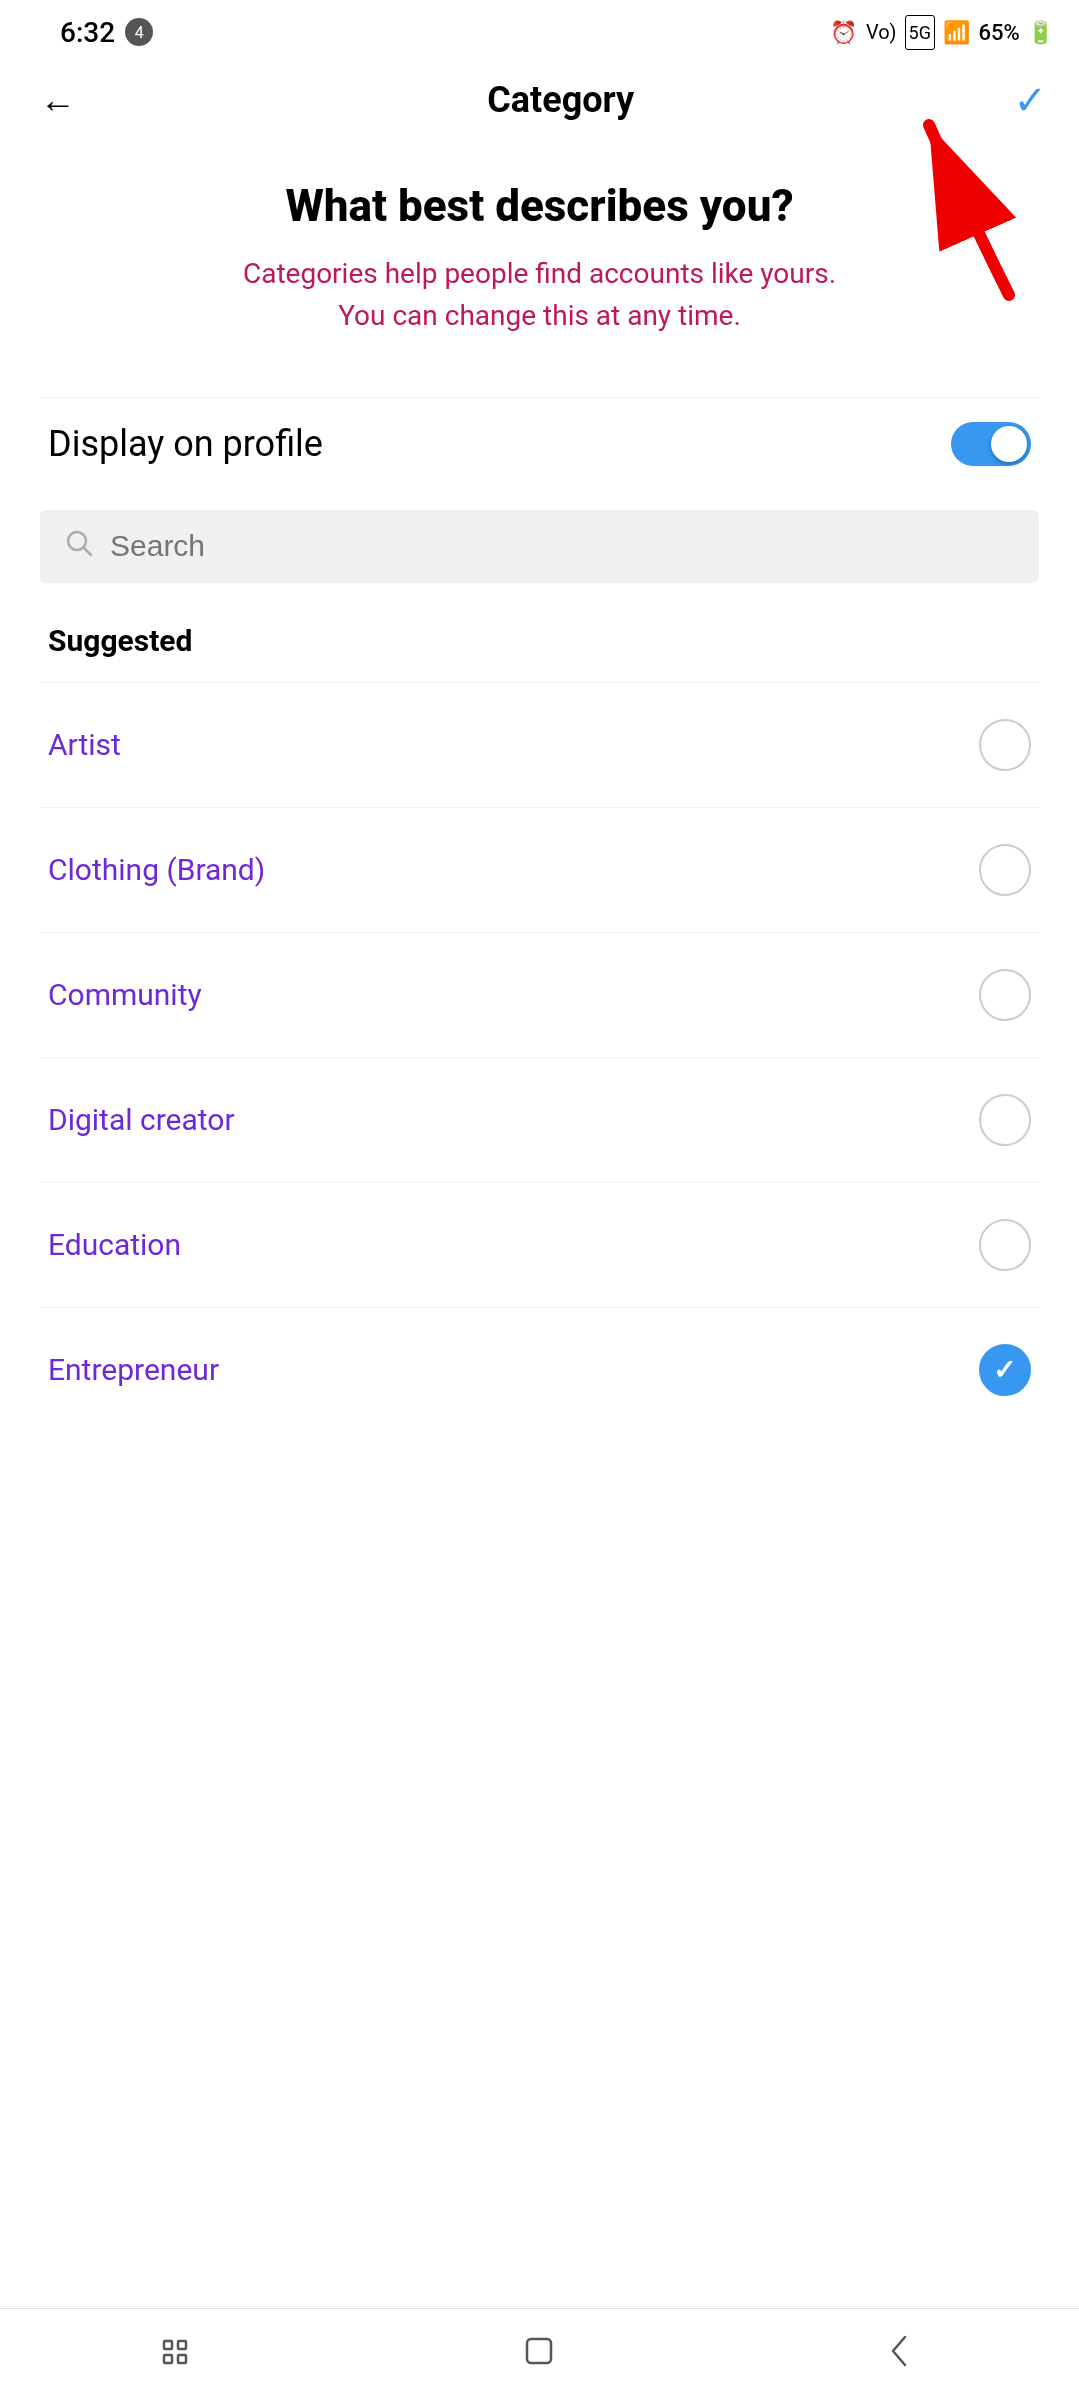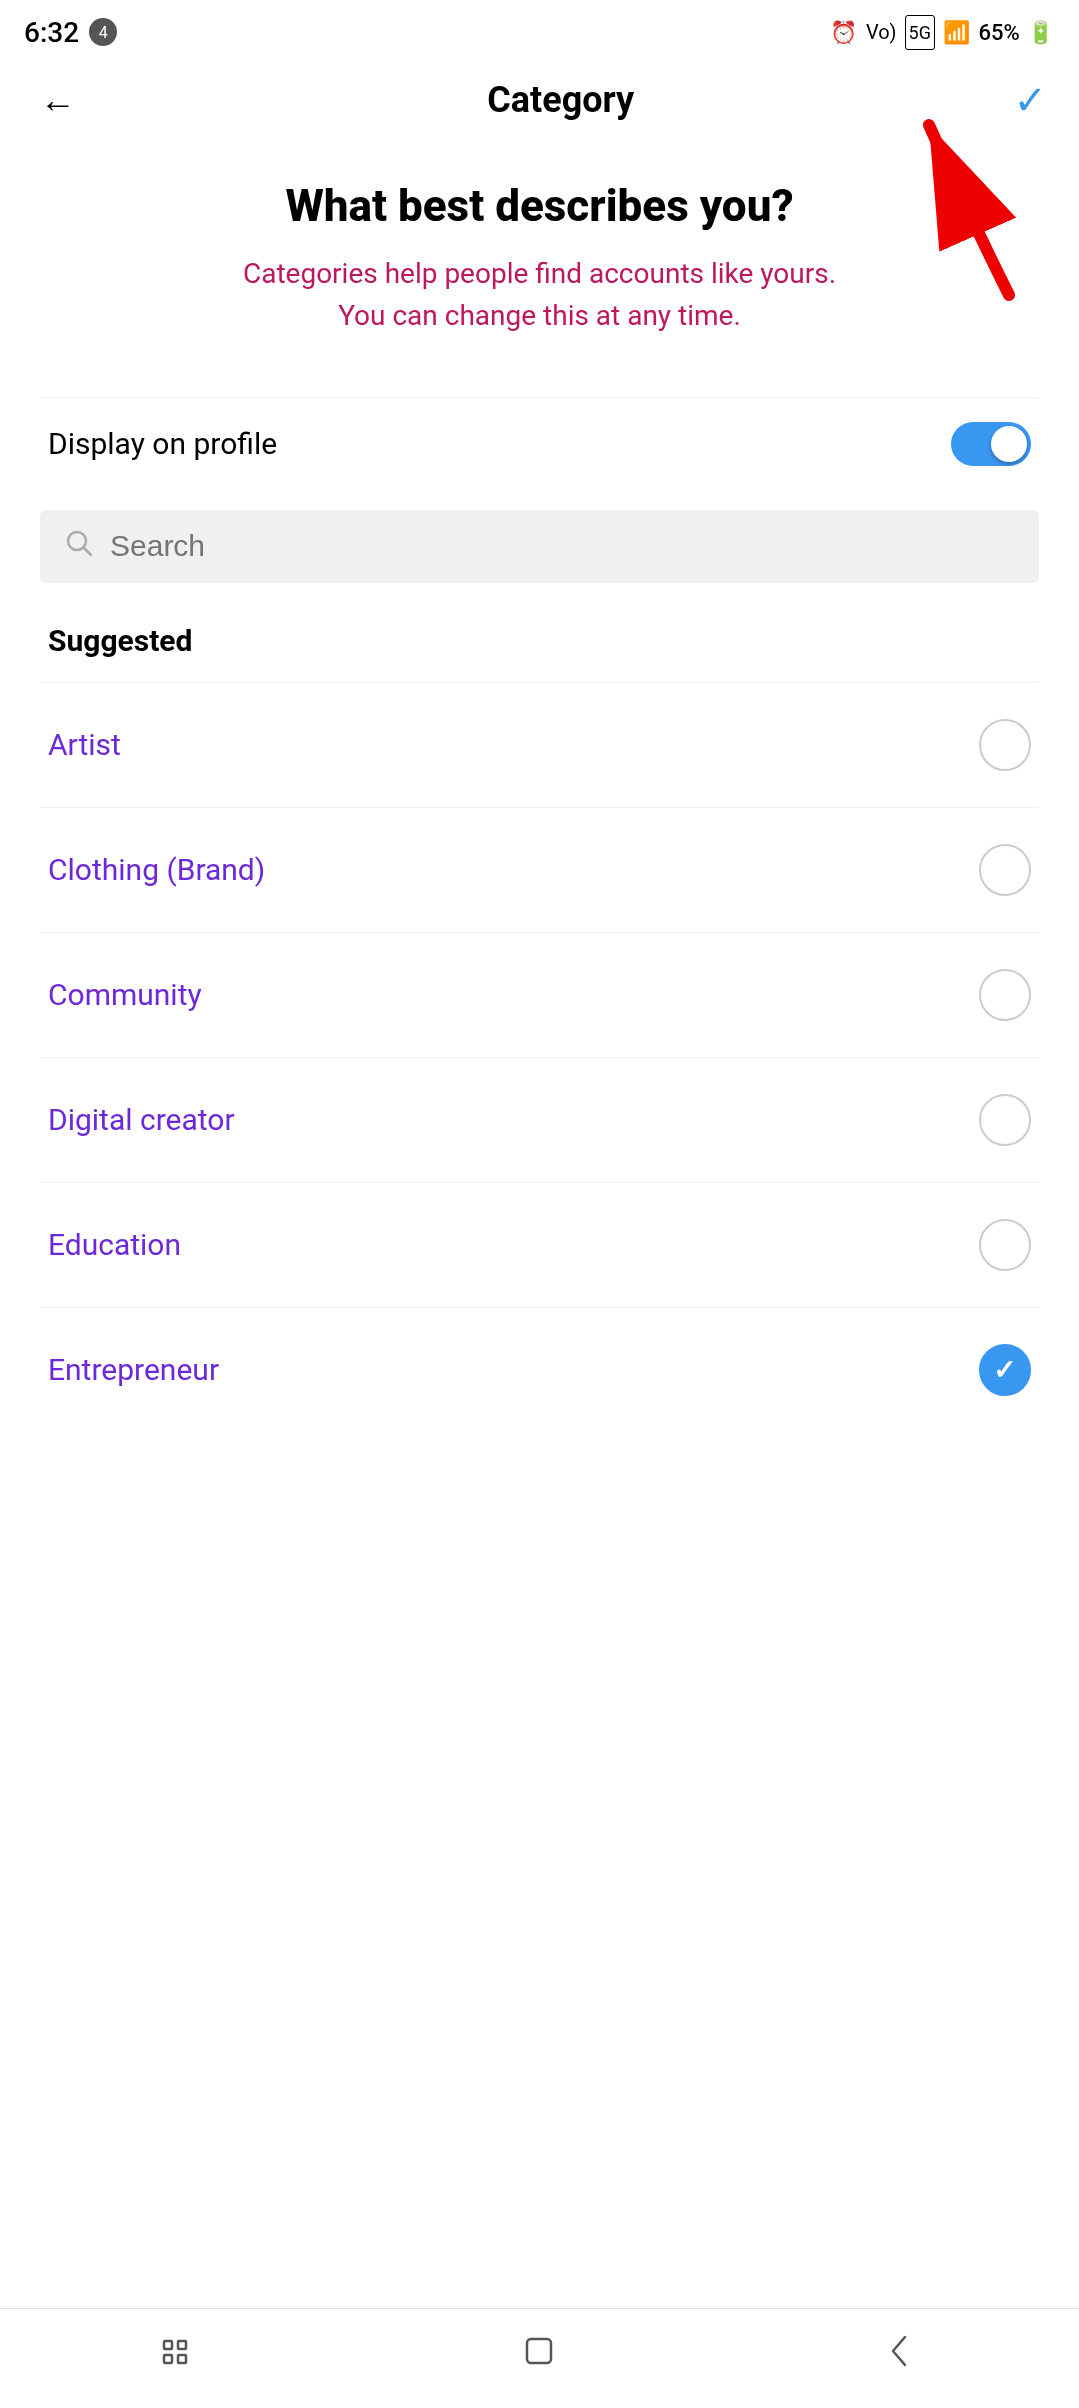--- a/index.html
+++ b/index.html
@@ -18,20 +18,21 @@
       overflow-x: hidden;
     }
 
     
     .status-bar {
       display: flex;
       justify-content: space-between;
       align-items: center;
       padding: 12px 24px 8px;
       height: 60px;
+      margin-left: 36px;
     }
 
     .status-time {
       font-size: 28px;
       font-weight: 500;
       color: #000;
     }
 
     .status-badge {
       background: #555;
@@ -119,21 +120,21 @@
     
     .profile-toggle-row {
       display: flex;
       align-items: center;
       justify-content: space-between;
       padding: 24px 8px;
       border-top: 1px solid #f0f0f0;
     }
 
     .profile-toggle-label {
-      font-size: 30px;
+      font-size: 36px;
       color: #000;
     }
 
     
     .toggle-switch {
       width: 80px;
       height: 44px;
       background: #3897f0;
       border-radius: 22px;
       position: relative;

